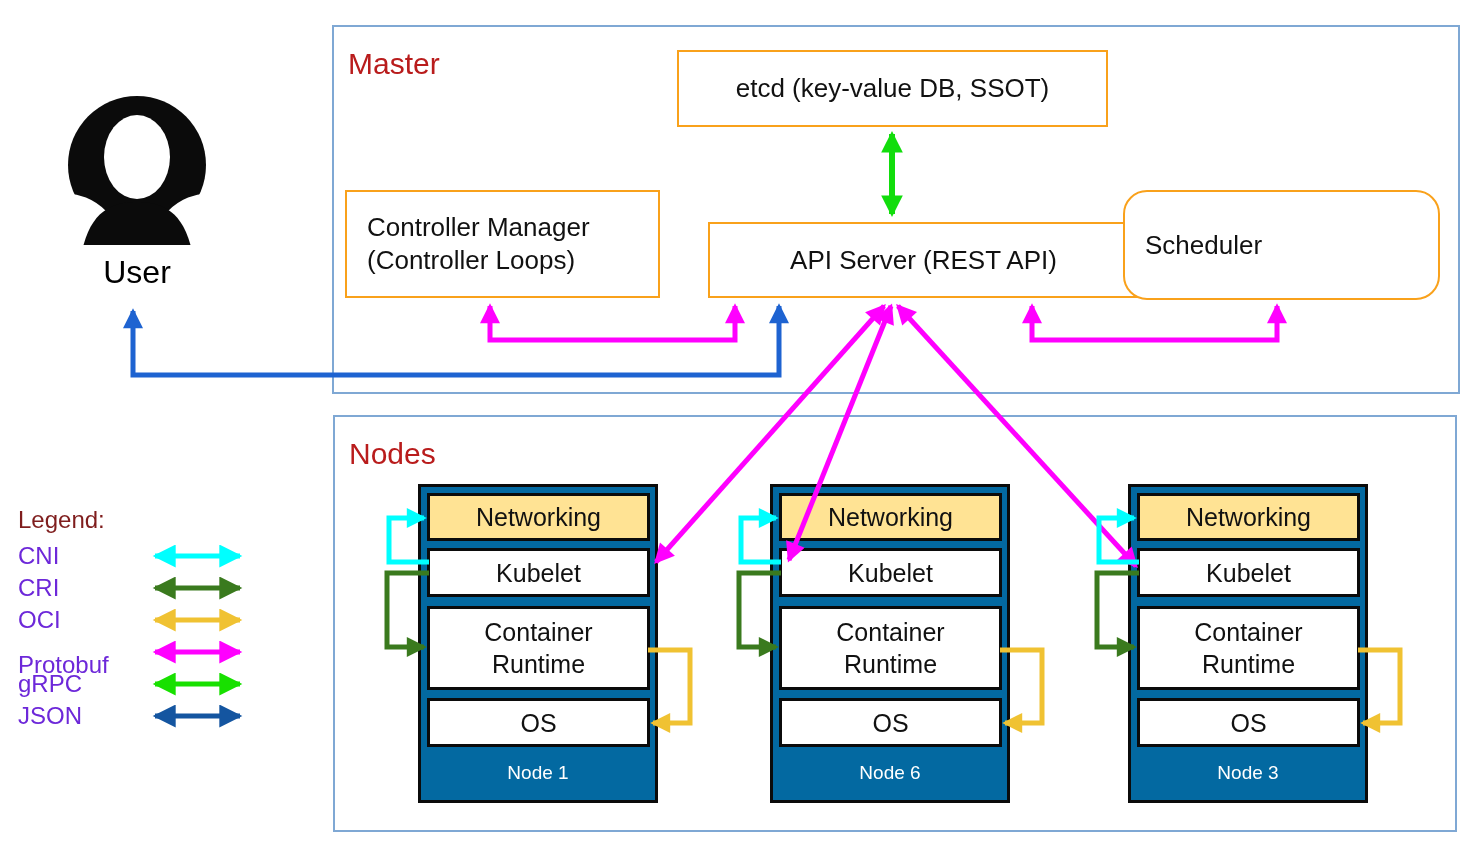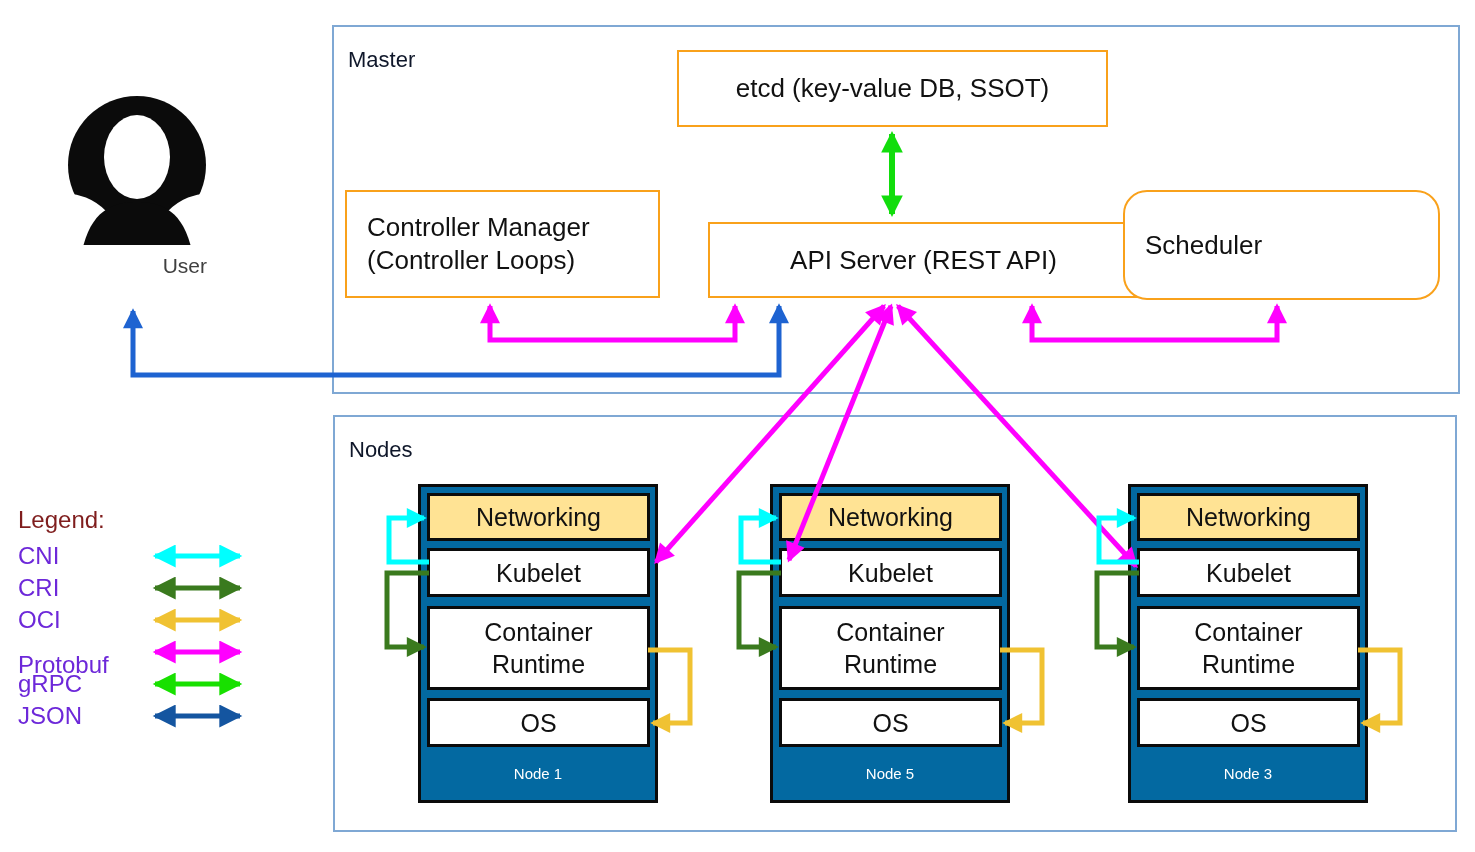--- a/index.html
+++ b/index.html
@@ -1,33 +1,33 @@
 <!DOCTYPE html>
 <html><head>
 <meta charset="utf-8">
 <style>
   html,body{margin:0;padding:0;background:#fff;}
   .canvas{
     position:relative;width:1475px;height:852px;background:#ffffff;
     font-family:"Liberation Sans",sans-serif;color:#111;overflow:hidden;
   }
   .region{position:absolute;border:2px solid #7fa8d4;background:#ffffff;}
-  .region-title{position:absolute;left:14px;top:20px;font-size:22px;color:#0f172a;}
+  .region-title{position:absolute;left:14px;top:20px;font-size:30px;color:#b91c1c;}
   .obox{position:absolute;border:2.5px solid #f9a11b;background:#fff;display:flex;align-items:center;font-size:26px;line-height:33px;box-sizing:border-box;}
   .obox.centered{justify-content:center;text-align:center;}
   .obox.leftal{justify-content:flex-start;padding-left:20px;text-align:left;}
   .node{position:absolute;background:#0369a1;border:3px solid #0b0b0b;box-sizing:border-box;}
   .layer{position:absolute;left:6px;width:223px;background:#fff;border:3px solid #0b0b0b;box-sizing:border-box;
          display:flex;align-items:center;justify-content:center;text-align:center;font-size:25px;line-height:32px;white-space:pre-line;}
   .layer.networking{background:#ffe394;}
   .node-label{position:absolute;left:0;width:100%;top:268px;height:36px;display:flex;align-items:center;justify-content:center;
-              color:#ffffff;font-size:15px;}
+              color:#ffffff;font-size:19px;}
   .legend-title{position:absolute;left:18px;top:506px;font-size:24px;color:#7f1d1d;}
   .legend-link{position:absolute;left:18px;height:30px;font-size:24px;color:#6d28d9;cursor:pointer;}
-  .user-label{position:absolute;left:67px;top:254px;width:140px;text-align:right;font-size:21px;color:#404040;}
+  .user-label{position:absolute;left:67px;top:254px;width:140px;text-align:center;font-size:32px;color:#000000;}
   svg.overlay{position:absolute;left:0;top:0;pointer-events:none;}
   .user-icon{position:absolute;left:67px;top:95px;}
 </style>
 </head>
 <body>
 
 <div class="canvas">
 
   <svg class="user-icon" width="140" height="150" viewBox="0 0 140 150">
     <circle cx="70" cy="70" r="69" fill="#0b0b0b"></circle>
@@ -71,21 +71,21 @@
     <div class="layer" style="top:211px;height:49px;">OS</div>
     <div class="node-label">Node 1</div>
   </div>
 
   <div class="node" style="left:770px;top:484px;width:240px;height:319px;">
     <div class="layer networking" style="top:6px;height:48px;">Networking</div>
     <div class="layer" style="top:61px;height:49px;">Kubelet</div>
     <div class="layer" style="top:119px;height:84px;">Container
 Runtime</div>
     <div class="layer" style="top:211px;height:49px;">OS</div>
-    <div class="node-label">Node 5</div>
+    <div class="node-label">Node 6</div>
   </div>
 
   <div class="node" style="left:1128px;top:484px;width:240px;height:319px;">
     <div class="layer networking" style="top:6px;height:48px;">Networking</div>
     <div class="layer" style="top:61px;height:49px;">Kubelet</div>
     <div class="layer" style="top:119px;height:84px;">Container
 Runtime</div>
     <div class="layer" style="top:211px;height:49px;">OS</div>
     <div class="node-label">Node 3</div>
   </div>

